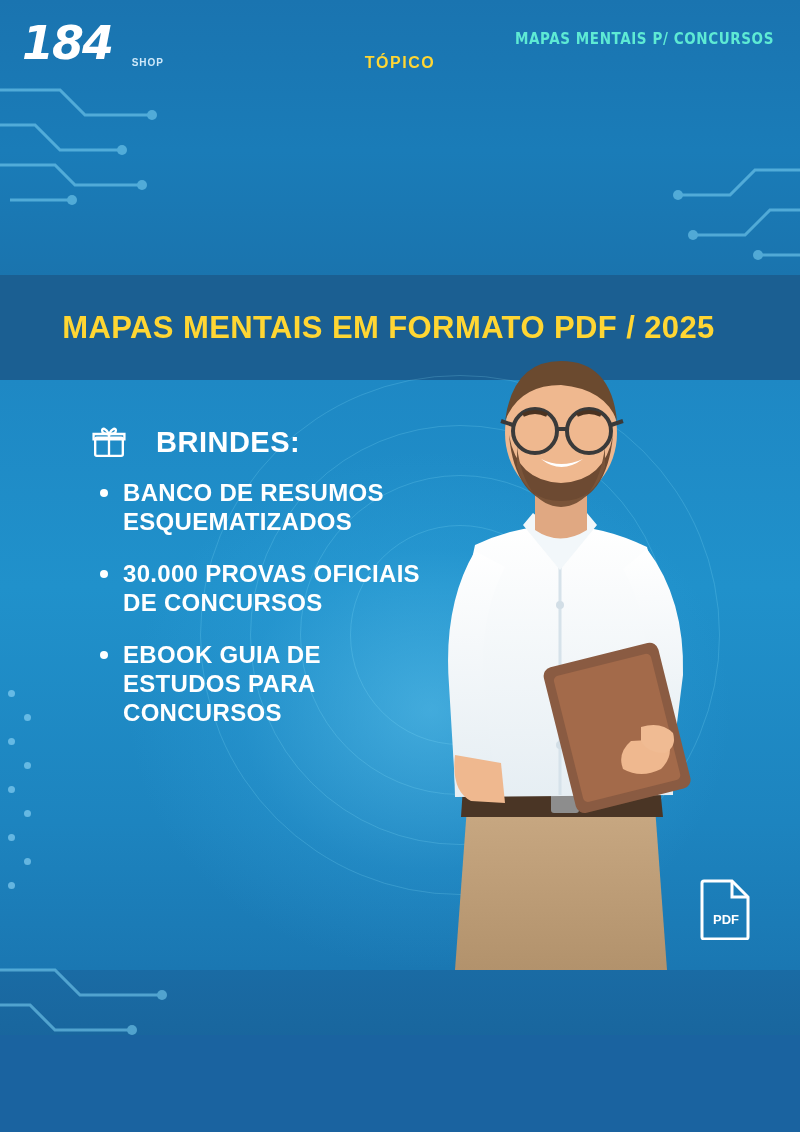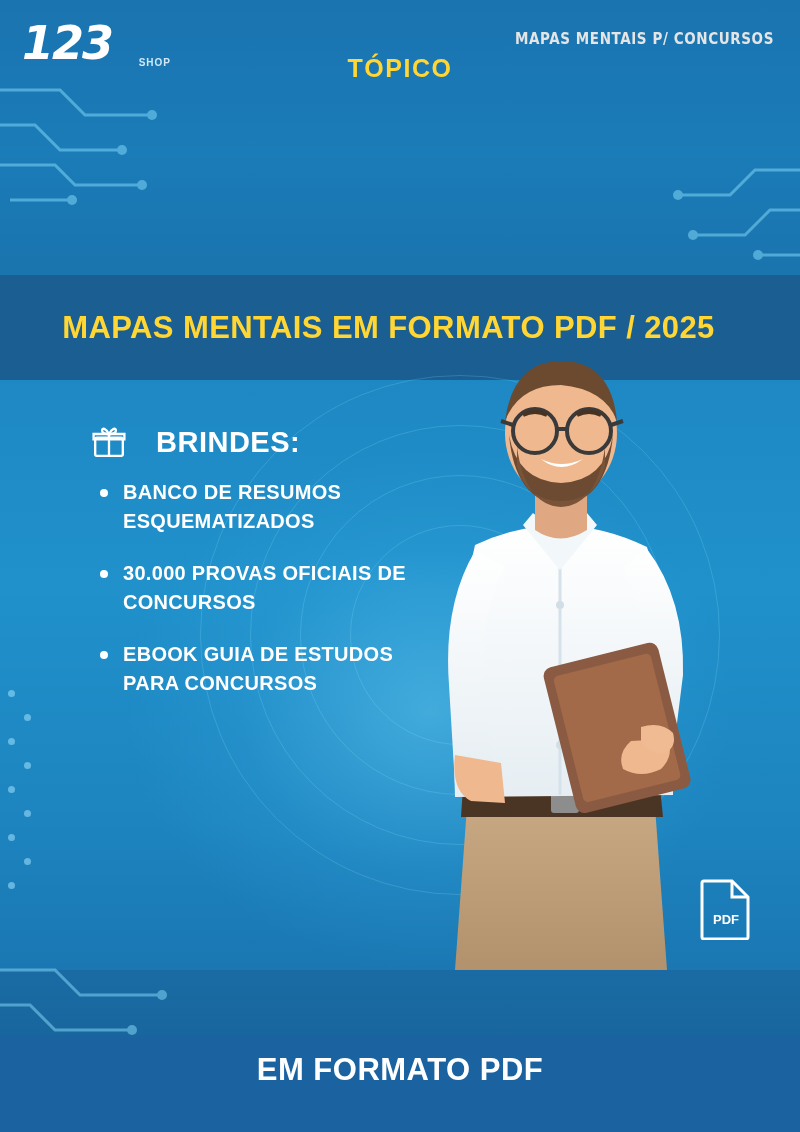--- a/index.html
+++ b/index.html
@@ -63,35 +63,35 @@
   
   .logo {
     position: absolute; left: 22px; top: 18px; width: 150px; height: 54px;
   }
   .logo-text {
     font-family: "DejaVu Sans", sans-serif;
     font-weight: 700; font-style: italic; font-size: 46px;
     color: #ffffff; letter-spacing: -2px; line-height: 50px;
   }
   .logo-sub {
-    position: absolute; right: 1px; bottom: 4px;
+    position: absolute; right: 8px; bottom: 4px;
     font-size: 10px; letter-spacing: 1px; color: #cfe9fa; font-weight: 700;
   }
   
   .header-right {
     position: absolute; right: 26px; top: 30px;
-    color: #e5e5e5; font-size: 15px; font-weight: 700;
+    color: #5eead4; font-size: 15px; font-weight: 700;
     letter-spacing: 0.6px;
     font-family: "DejaVu Sans Condensed", "Liberation Sans Narrow", "Liberation Sans", sans-serif;
   }
   
   .topico {
     position: absolute; left: 0; top: 54px; width: 800px;
     text-align: center; color: #ffd633;
-    font-size: 25px; font-weight: 700; letter-spacing: 1.5px;
+    font-size: 16px; font-weight: 700; letter-spacing: 1.5px;
   }
   
   .title {
     position: absolute; left: 30px; top: 98px; width: 740px;
     text-align: center; color: #ffffff;
     font-size: 45px; line-height: 52px; font-weight: 700;
     letter-spacing: -0.5px;
     text-shadow: 0 2px 3px rgba(0,0,0,0.18);
   }
   
@@ -108,21 +108,21 @@
   .gift-icon { width: 34px; height: 34px; }
   .brindes-title {
     color: #ffffff; font-size: 29px; font-weight: 700; letter-spacing: 0.5px;
   }
   .brindes-list {
     position: absolute; left: 96px; top: 478px; width: 330px;
     list-style: none;
   }
   .brindes-list li {
     position: relative;
-    color: #ffffff; font-size: 20px; line-height: 29px;
+    color: #ffffff; font-size: 24px; line-height: 29px;
     font-weight: 700; letter-spacing: 0.3px;
     padding-left: 27px; margin-bottom: 23px;
   }
   .brindes-list li::before {
     content: "";
     position: absolute; left: 4px; top: 11px;
     width: 8px; height: 8px; border-radius: 50%; background: #ffffff;
   }
   
   .pdf-badge { position: absolute; left: 700px; top: 878px; width: 52px; height: 62px; }
@@ -210,21 +210,21 @@
       <i></i>
       <i></i>
       <i></i>
       <i></i>
       <i></i>
       <i></i>
       <i></i>
   </div>
 
   <div class="logo">
-    <div class="logo-text">123</div>
+    <div class="logo-text">184</div>
     <div class="logo-sub">SHOP</div>
   </div>
 
   <div class="header-right">MAPAS MENTAIS P/ CONCURSOS</div>
 
   <div class="topico">TÓPICO</div>
 
 
   <div class="band-text">MAPAS MENTAIS EM FORMATO PDF / 2025</div>
 
@@ -309,15 +309,14 @@
     <path d="M286 372 Q306 366 318 378 Q322 392 310 398 Q292 398 286 386 Z" fill="#f0bb93"></path>
   </svg>
 
   <svg class="pdf-badge" viewBox="0 0 52 62">
     <path d="M4 3 h28 l16 16 v40 a2 2 0 0 1 -2 2 H4 a2 2 0 0 1 -2 -2 V5 a2 2 0 0 1 2 -2 z" fill="none" stroke="#ffffff" stroke-width="3"></path>
     <path d="M32 3 v16 h16" fill="none" stroke="#ffffff" stroke-width="3"></path>
     <text x="26" y="46" text-anchor="middle" font-family="Liberation Sans, sans-serif" font-size="13" font-weight="700" fill="#ffffff">PDF</text>
   </svg>
 
   <div class="bottom-bar"></div>
-  <div class="bottom-text">EM FORMATO PDF</div>
 
 </div>
 
 </body></html>

